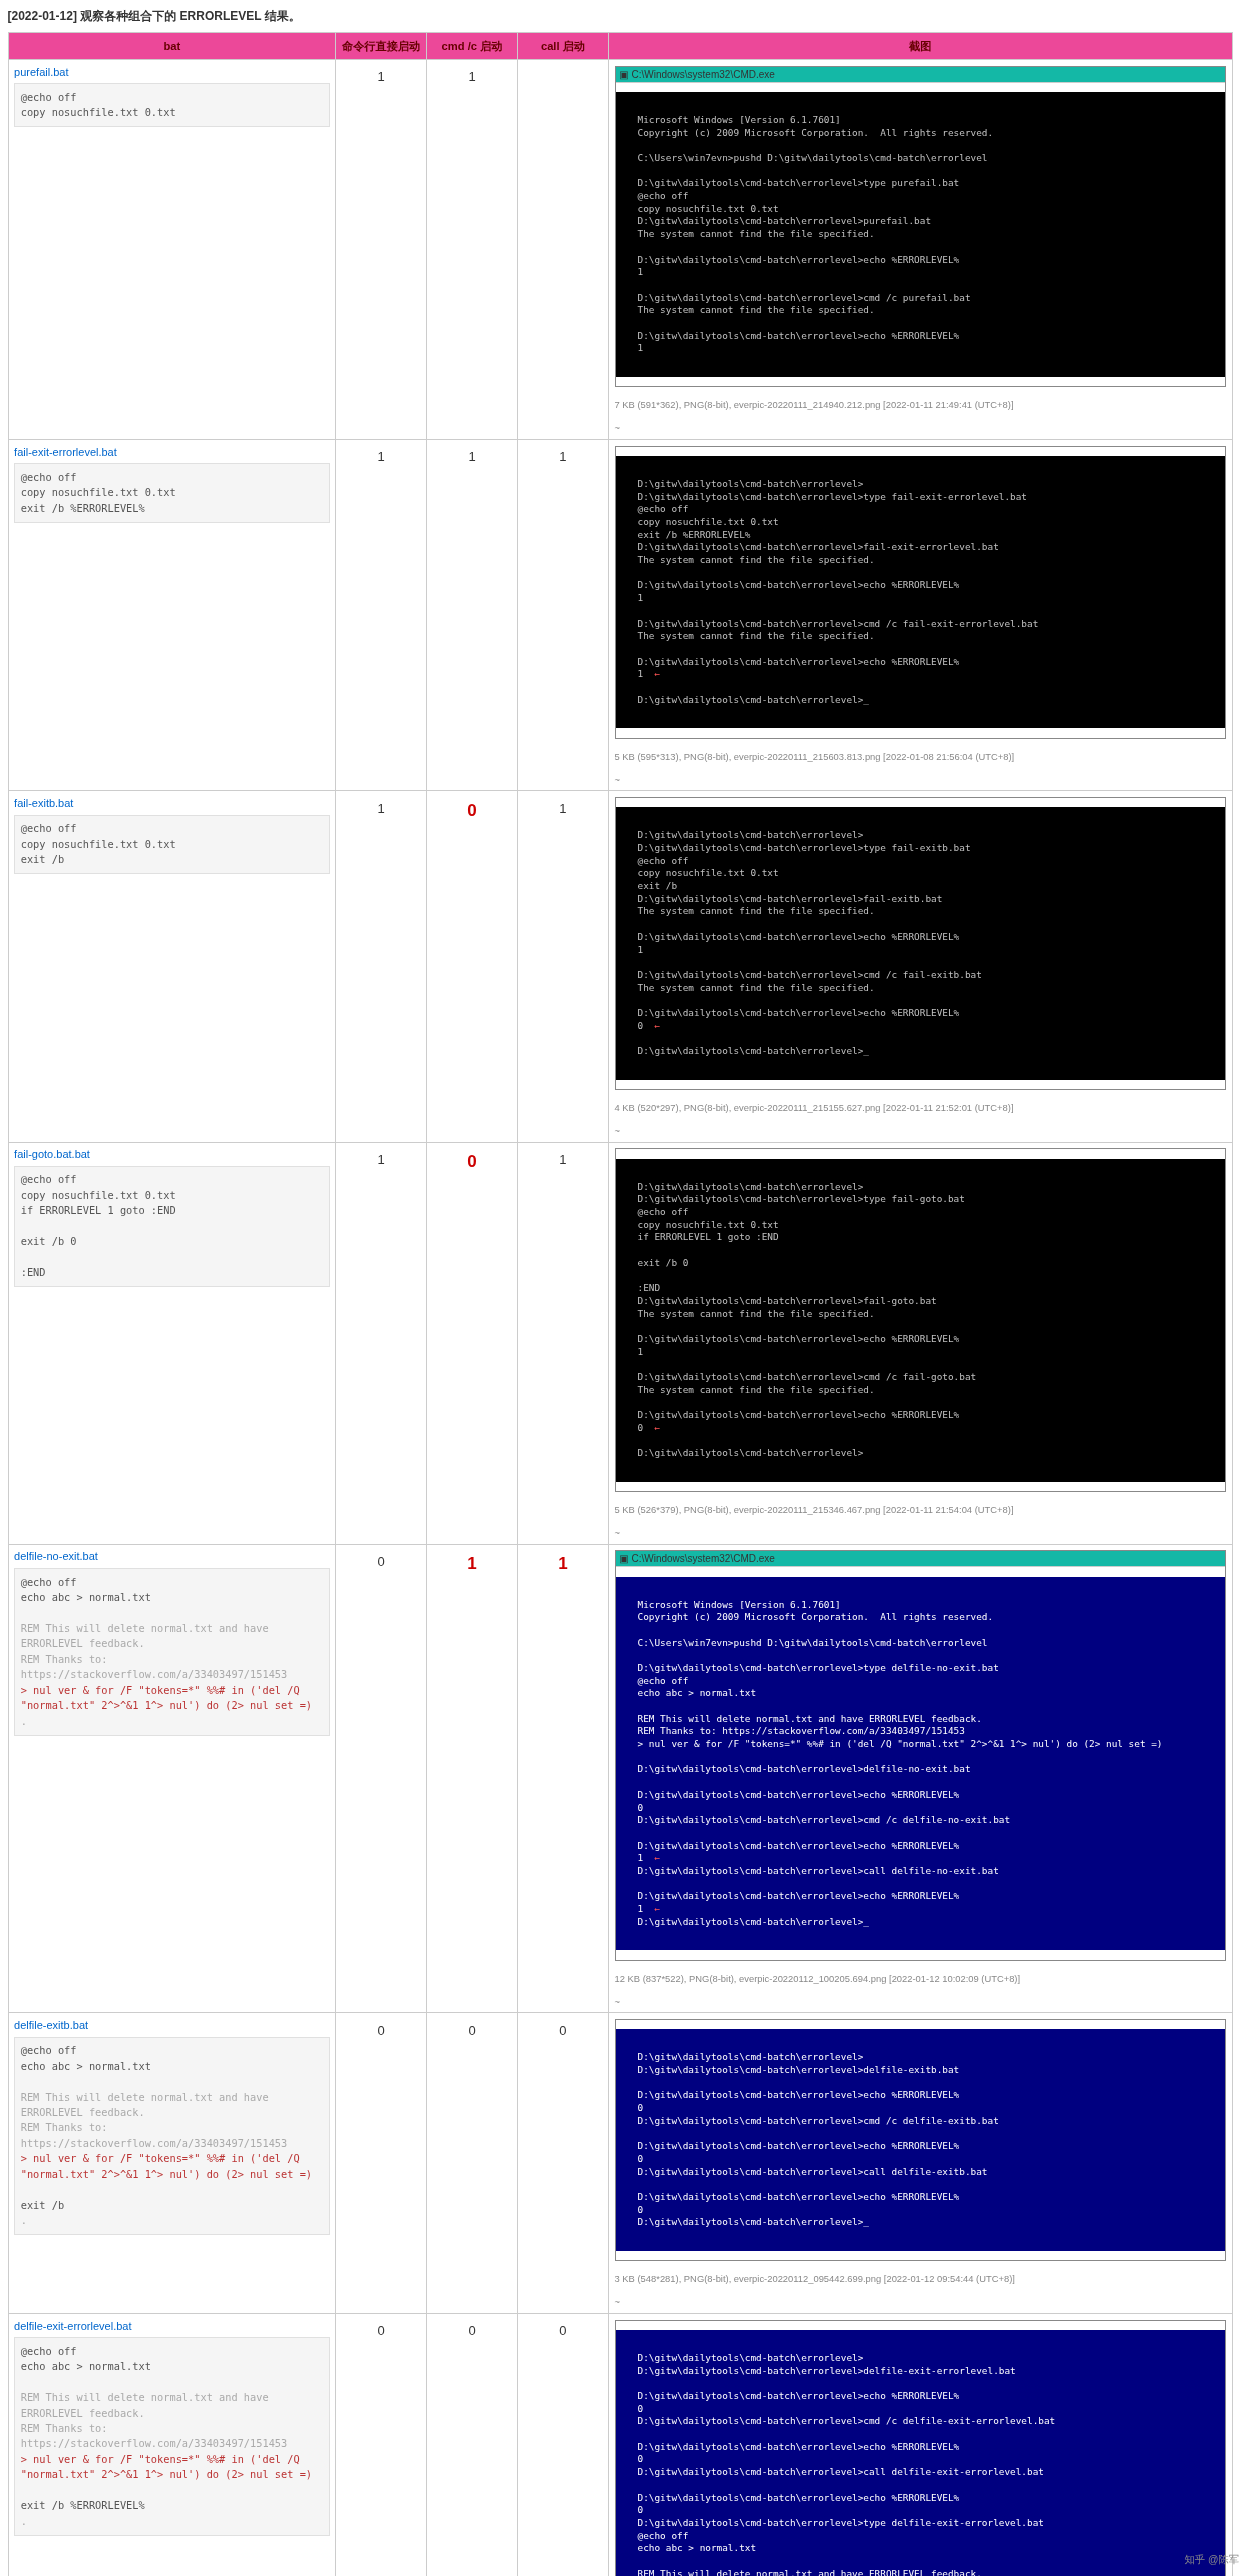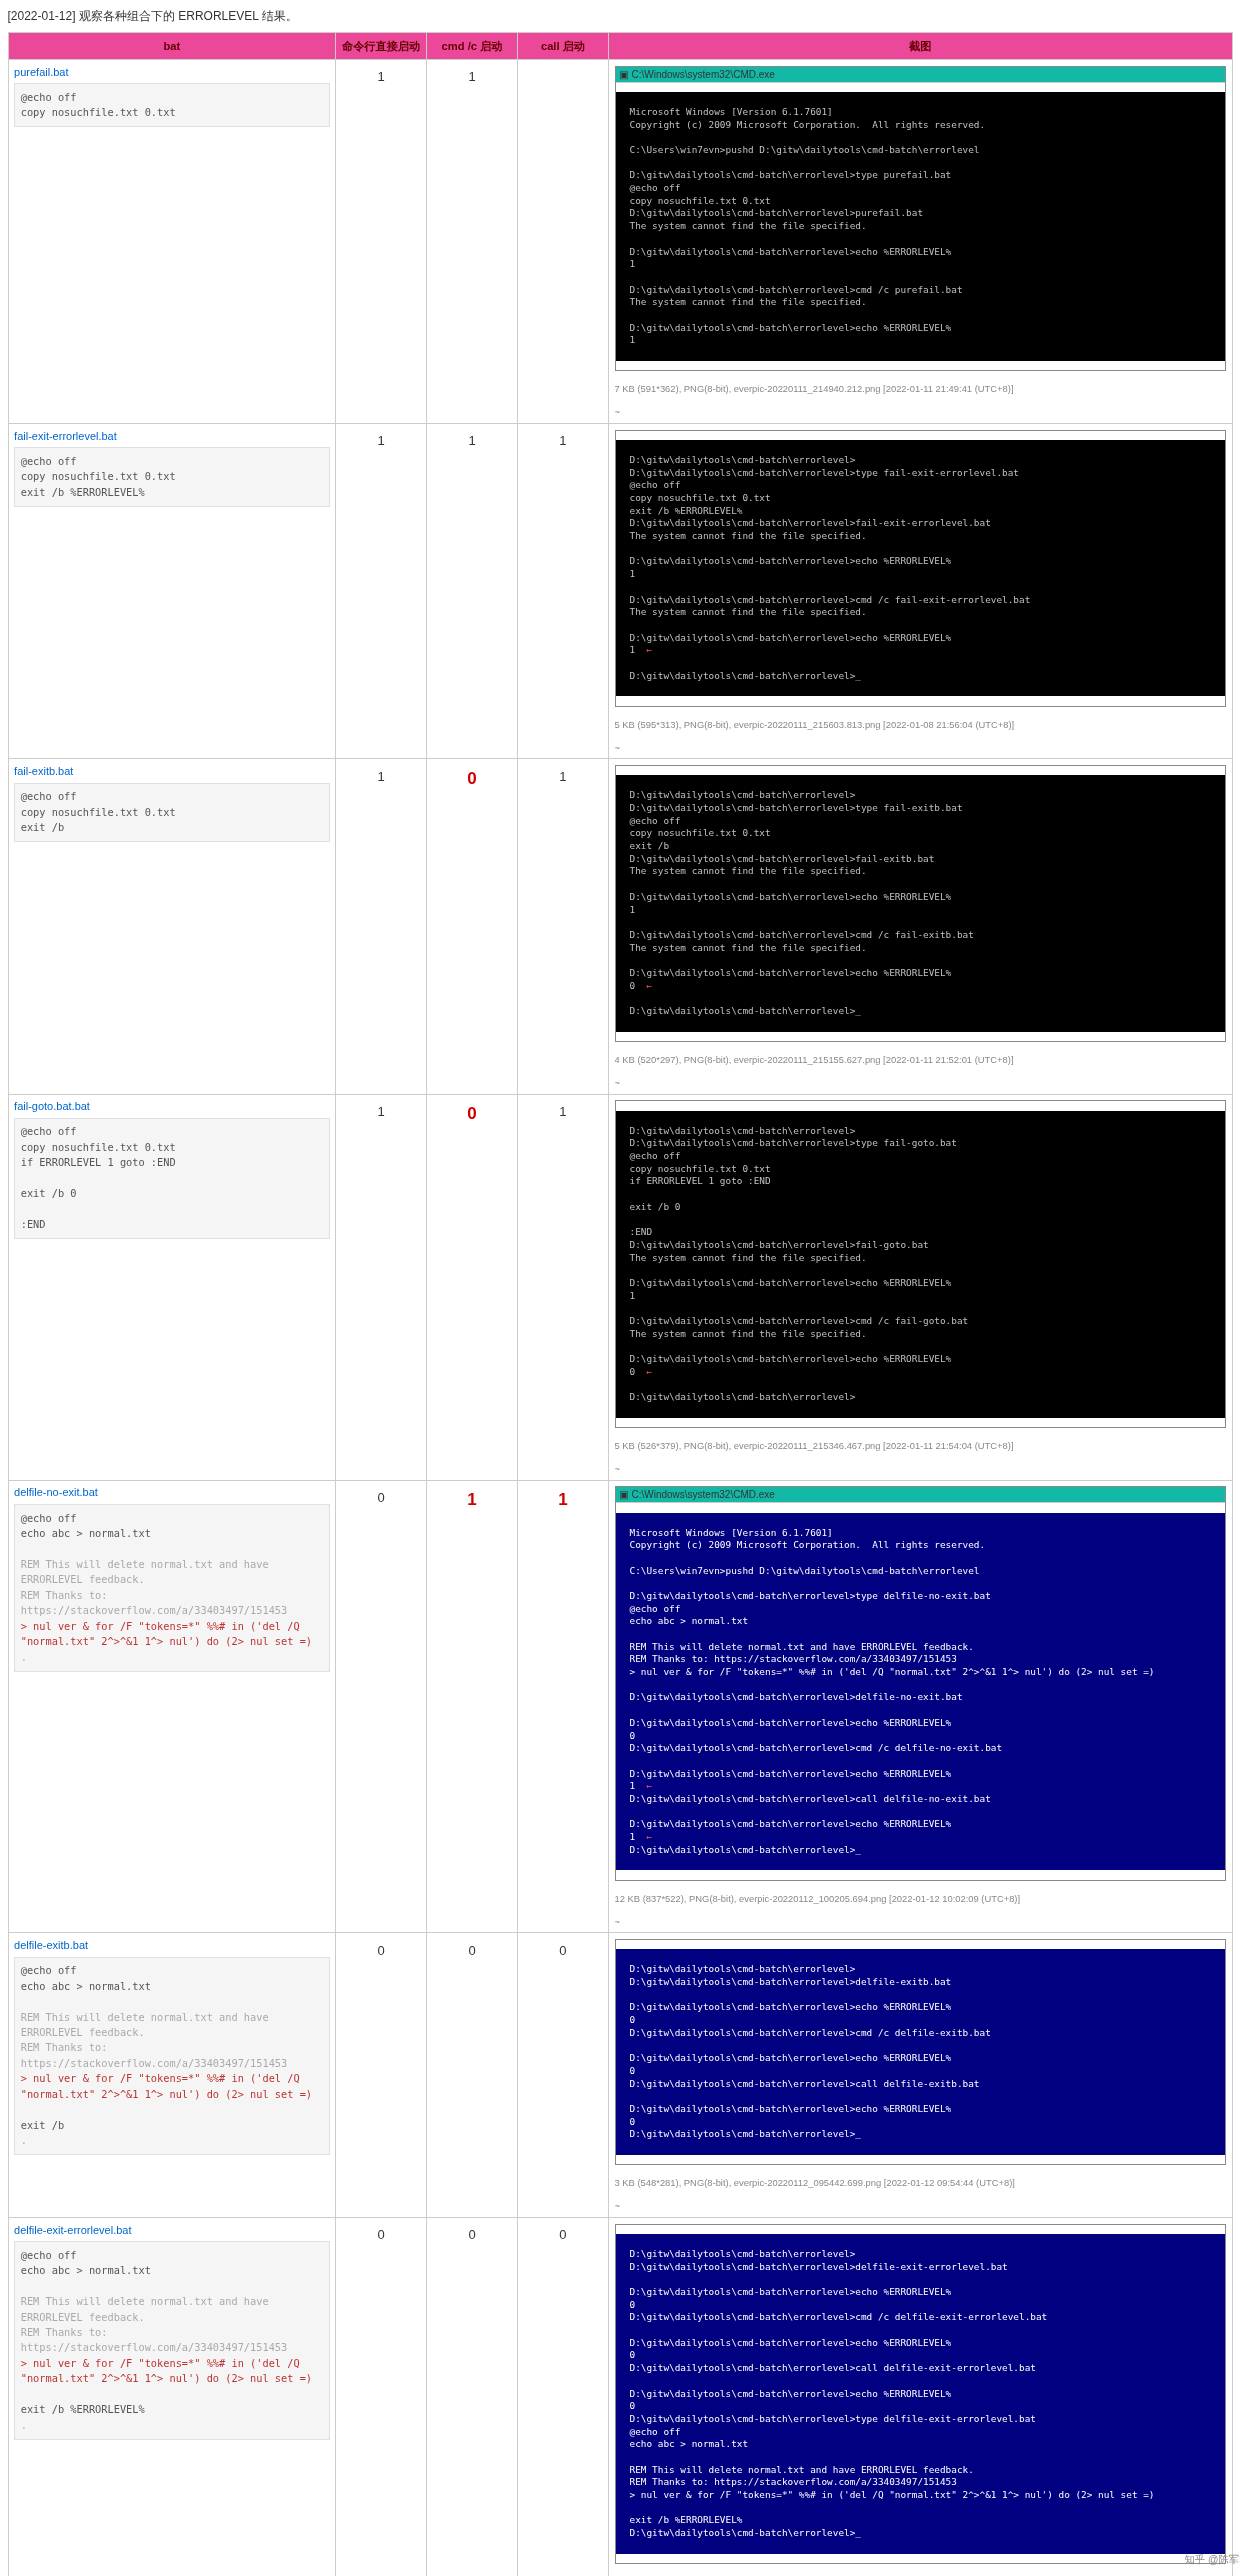--- a/index.html
+++ b/index.html
@@ -1,27 +1,27 @@
 <!DOCTYPE html>
 <html style="font-size:15px"><head>
 <meta charset="utf-8">
 <style>
   body{font-family:Arial,"Microsoft YaHei",sans-serif;font-size:11.2px;background:#fff;margin:0;padding:7.5px;color:#333}
-  .doc-title{font-size:12px;margin:0 0 7.5px 0;font-weight:normal}
+  .doc-title{font-size:12px;margin:0 0 7.5px 0;font-weight:bold}
   table.main{border-collapse:collapse;width:100%;table-layout:fixed}
   table.main>thead>tr>th{background:#ec4899;border:0.9px solid #ccc;padding:5.6px 3.7px;font-size:11.2px;text-align:center;color:#660000;font-weight:bold}
   table.main>tbody>tr>td{border:0.9px solid #ccc;padding:5.6px;vertical-align:top;font-size:11.2px}
   .col-bat{width:27%}.col-n{width:7%;text-align:center}.col-shot{width:52%}
   .bat-name{color:#0066cc;font-size:11px;margin-bottom:5.6px}
   pre.code{background:#f5f5f5;border:0.9px solid #e0e0e0;padding:5.6px;margin:0;font-family:Consolas,monospace;font-size:10.3px;white-space:pre-wrap;line-height:1.5;color:#555}
   pre.code .dim{color:#aaa}
   pre.code .rc{color:#bb3333}
   .num{text-align:center;font-size:13px;padding-top:3.7px}
   .num.red{color:#cc0000;font-weight:bold;font-size:17px}
-  .term{font-family:Consolas,"Lucida Console",monospace;font-size:9.4px;line-height:1.35;white-space:pre-wrap;padding:14px;min-height:37px}
+  .term{font-family:Consolas,"Lucida Console",monospace;font-size:9.4px;line-height:1.35;white-space:pre-wrap;padding:22px;min-height:37px}
   .term-wrap{border:0.9px solid #888}
   .term-title{background:#14b8a6;border-bottom:0.9px solid #ccc;font-size:10px;padding:1.9px 3.7px;color:#333}
   .term.black{background:#000;color:#c0c0c0}
   .term.blue{background:#000080;color:#fff}.term .r{color:#ff5555}
   .cap{font-size:9.4px;color:#888;margin-top:12px}
   .wm{position:fixed;right:1px;bottom:9.4px;color:#888;font-size:10.3px}
 </style>
 </head>
 <body>
 

